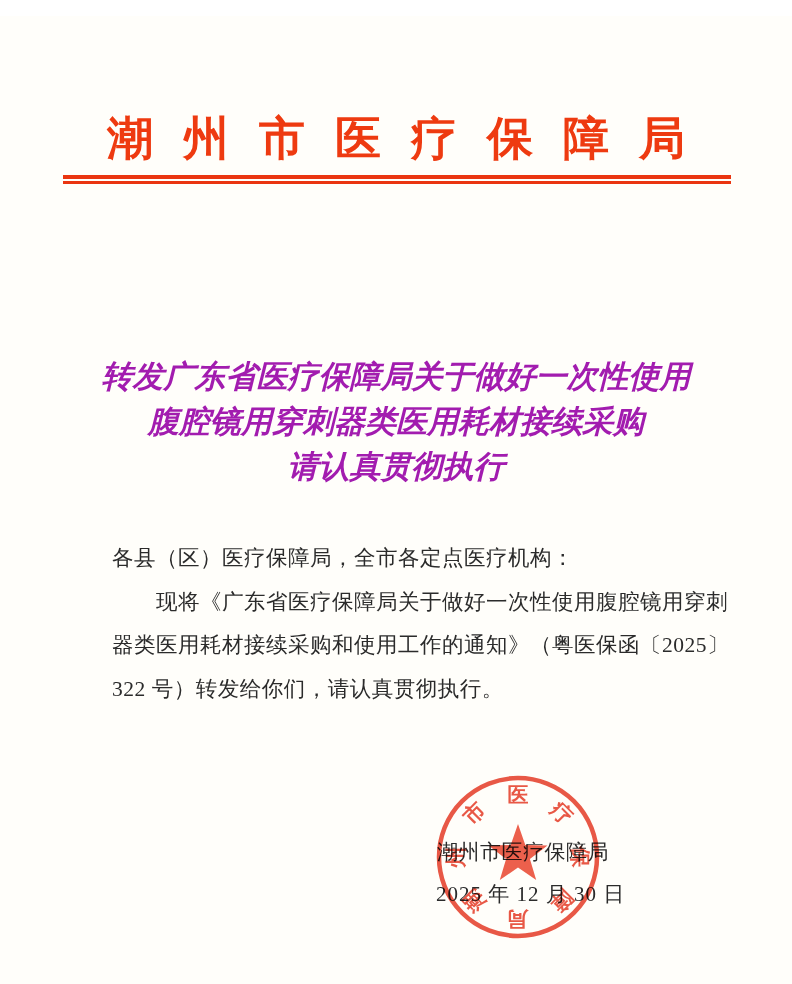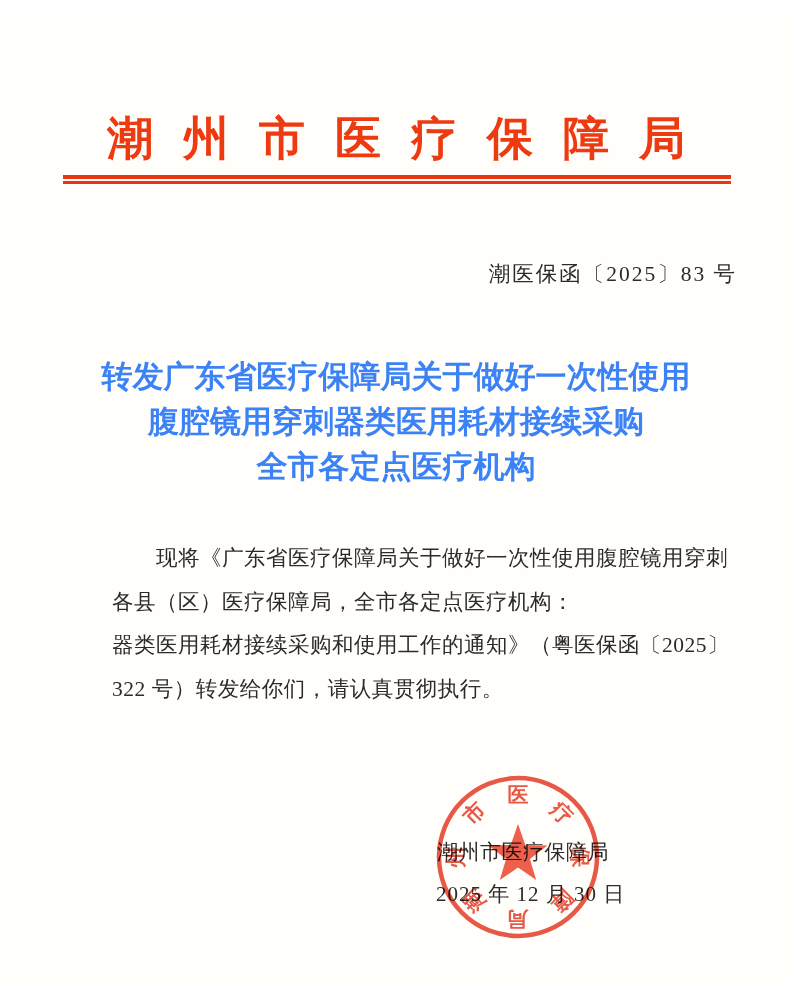--- a/index.html
+++ b/index.html
@@ -33,21 +33,21 @@
   .doc-number{
     position:absolute;top:243px;right:55px;
     font-size:21.5px;letter-spacing:2px;
     color:#2b2b2b;white-space:nowrap;
   }
   
   .notice-title{
     position:absolute;top:338px;left:0;width:100%;
     text-align:center;
     font-size:31px;font-weight:bold;
-    line-height:45px;color:#3b82f6;
+    line-height:45px;color:#a21caf;font-style:italic;
   }
   
   .body-text{
     position:absolute;top:521px;left:112px;width:604px;
     font-size:21.5px;line-height:43.5px;
     letter-spacing:0.5px;color:#2b2b2b;
   }
   .body-text .line{white-space:nowrap;}
   .body-text .indent{text-indent:44px;}
   
@@ -77,31 +77,30 @@
 </style>
 </head>
 <body>
 
 <div class="page">
 
   <div class="agency">潮州市医疗保障局</div>
 
   <div class="red-rule"></div>
 
-  <div class="doc-number">潮医保函〔2025〕83 号</div>
 
   <div class="notice-title">
     <div class="title-line">转发广东省医疗保障局关于做好一次性使用</div>
     <div class="title-line">腹腔镜用穿刺器类医用耗材接续采购</div>
-    <div class="title-line">全市各定点医疗机构</div>
+    <div class="title-line">请认真贯彻执行</div>
   </div>
 
   <div class="body-text">
+    <div class="line">各县（区）医疗保障局，全市各定点医疗机构：</div>
     <div class="line indent">现将《广东省医疗保障局关于做好一次性使用腹腔镜用穿刺</div>
-    <div class="line">各县（区）医疗保障局，全市各定点医疗机构：</div>
     <div class="line">器类医用耗材接续采购和使用工作的通知》（粤医保函〔2025〕</div>
     <div class="line">322 号）转发给你们，请认真贯彻执行。</div>
   </div>
 
   <div class="sig-name">潮州市医疗保障局</div>
 
   <div class="sig-date">2025 年 12 月 30 日</div>
 
   <svg class="stamp" viewBox="0 0 168 168">
     <circle class="seal-ring" cx="84" cy="84" r="79"></circle>

